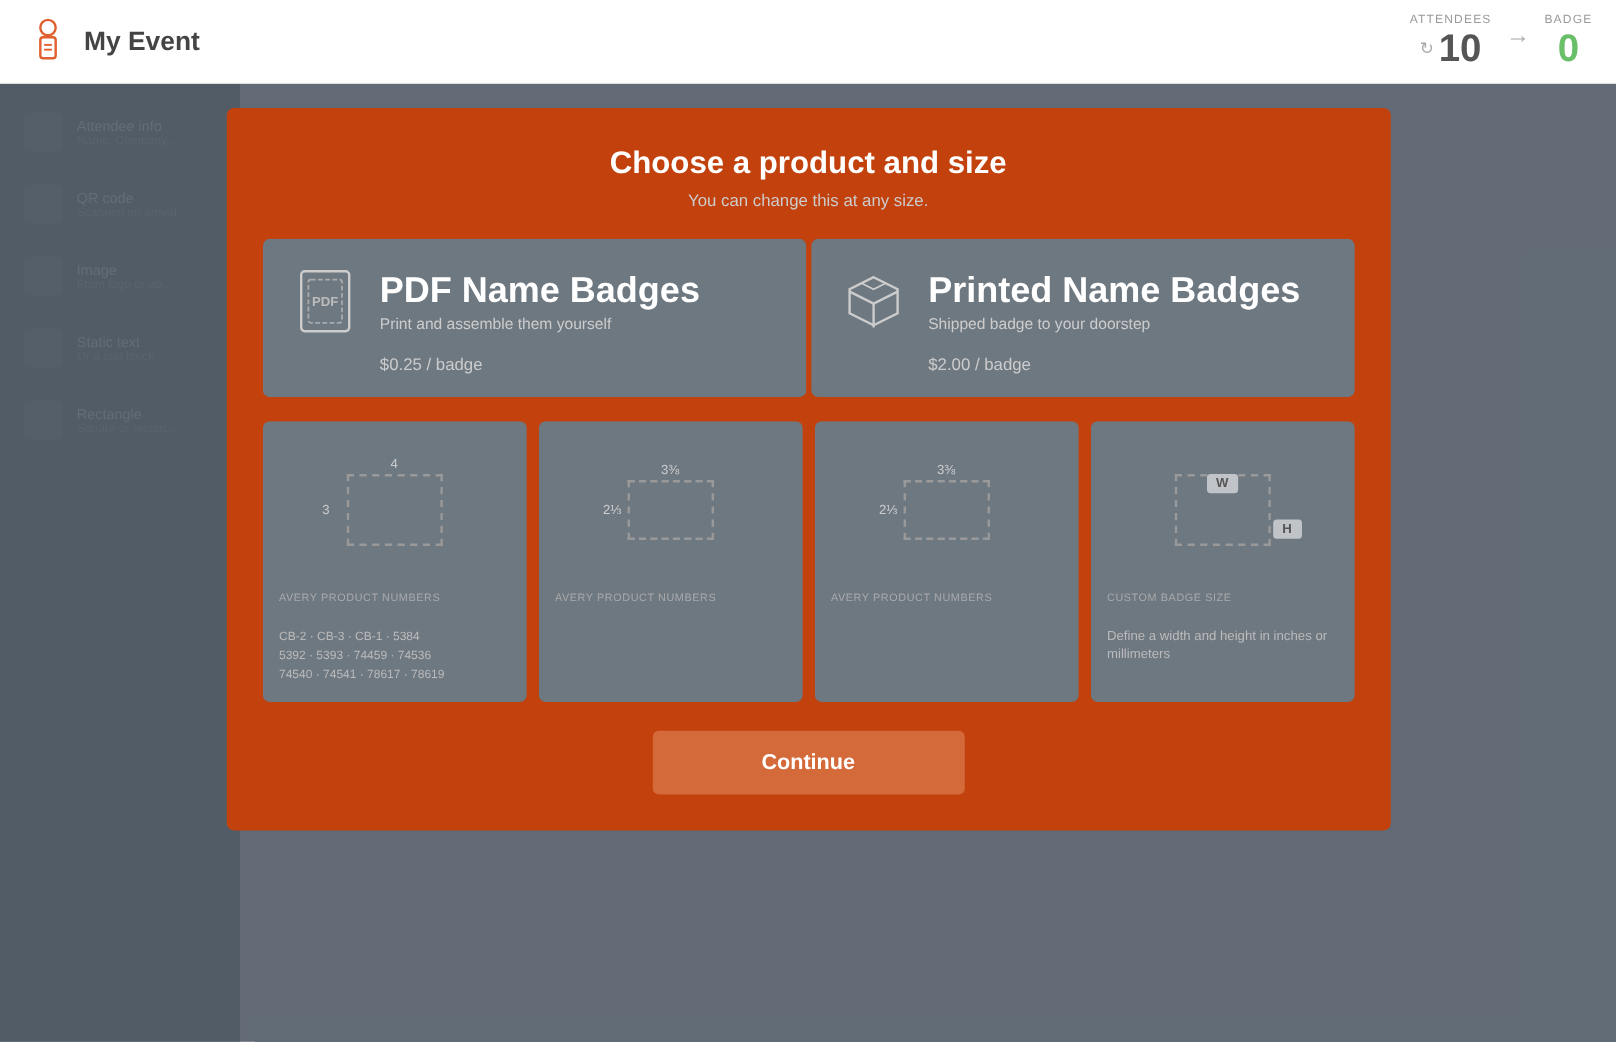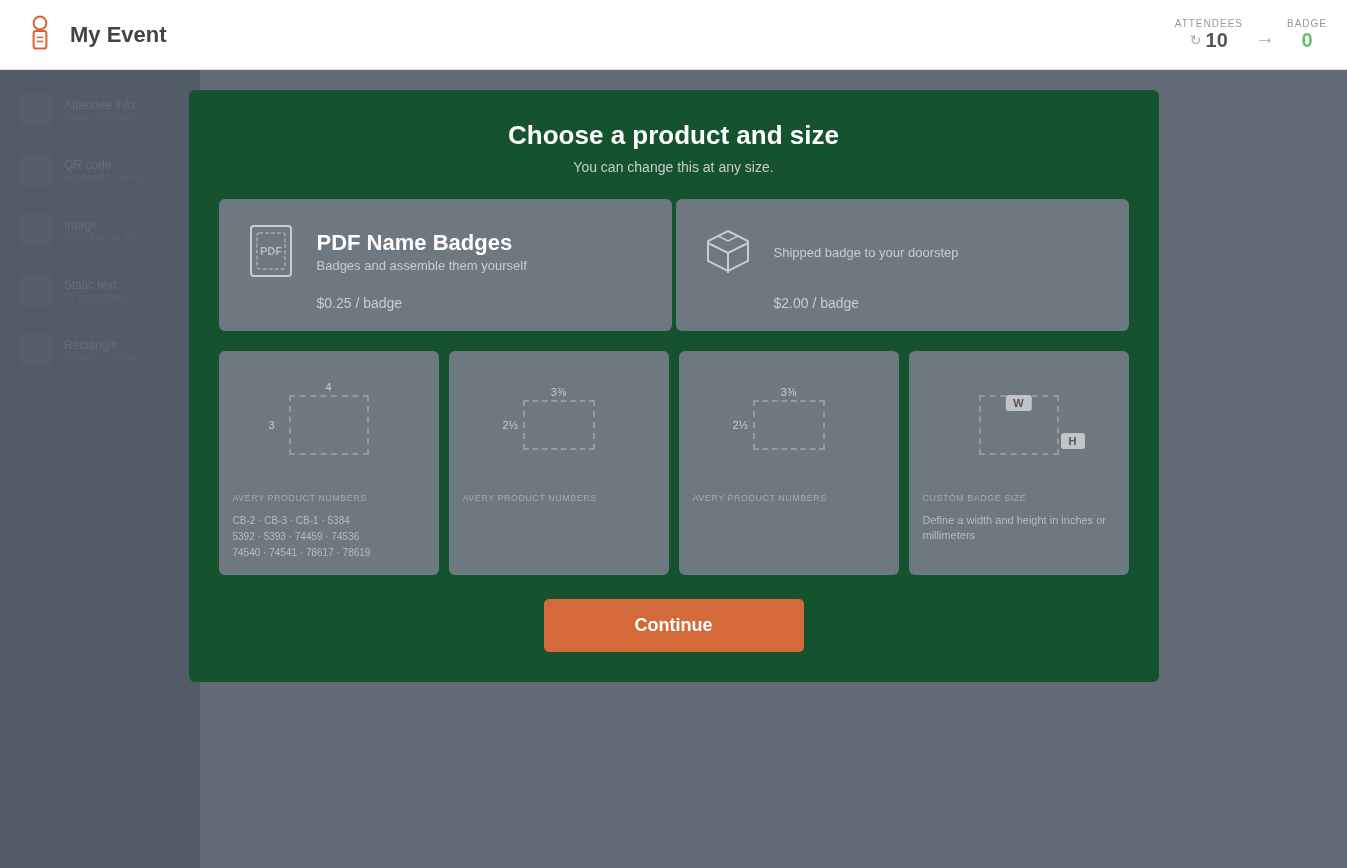--- a/index.html
+++ b/index.html
@@ -10,21 +10,21 @@
       position: absolute; top: 0; left: 0; right: 0; height: 70px;
       background: #fff; display: flex; align-items: center; padding: 0 20px;
       border-bottom: 1px solid #e0e0e0; z-index: 10;
     }
     .header-logo-area { display: flex; align-items: center; gap: 10px; }
     .logo-icon { width: 40px; height: 40px; }
     .header-title { font-size: 22px; font-weight: 600; color: #444; }
     .header-stats { display: flex; align-items: flex-start; gap: 12px; margin-left: auto; }
     .stat-block { display: flex; flex-direction: column; align-items: center; }
     .stat-label { font-size: 10px; color: #999; letter-spacing: 1px; text-transform: uppercase; }
-    .stat-value { font-size: 20px; font-weight: 700; color: #555; }
+    .stat-value { font-size: 32px; font-weight: 700; color: #555; }
     .stat-value.green { color: #6abf69; }
     .arrow-icon { font-size: 20px; color: #aaa; margin-top: 8px; }
 
     
     .bg-sidebar {
       position: absolute; top: 70px; left: 0; width: 200px; bottom: 0;
       background: #5a6370;
       display: flex; flex-direction: column; padding: 10px 0;
     }
     .bg-sidebar-item {
@@ -35,21 +35,21 @@
 
     
     .modal-overlay {
       position: absolute; top: 70px; left: 0; right: 0; bottom: 0;
       background: rgba(80, 90, 100, 0.82);
       display: flex; align-items: flex-start; justify-content: center;
       padding-top: 20px;
       z-index: 20;
     }
     .modal {
-      background: #14532d;
+      background: #c2410c;
       border-radius: 6px;
       padding: 30px 30px 30px;
       width: 970px;
       max-width: 970px;
     }
     .modal-title {
       text-align: center; font-size: 26px; font-weight: 700; color: #fff; margin-bottom: 8px;
     }
     .modal-subtitle {
       text-align: center; font-size: 14px; color: #ccc; margin-bottom: 24px;
@@ -58,21 +58,21 @@
     
     .product-cards { display: flex; gap: 4px; margin-bottom: 20px; }
     .product-card {
       flex: 1; background: #6e7880; border-radius: 6px; padding: 20px 20px 18px;
       display: flex; flex-direction: column; gap: 6px;
       cursor: pointer; border: 2px solid transparent;
     }
     .product-card-inner { display: flex; align-items: center; gap: 16px; }
     .product-card-icon { width: 60px; height: 60px; flex-shrink: 0; }
     .product-card-text {}
-    .product-card-name { font-size: 22px; font-weight: 700; color: #fff; }
+    .product-card-name { font-size: 30px; font-weight: 700; color: #fff; }
     .product-card-desc { font-size: 13px; color: #ccc; margin-top: 2px; }
     .product-card-price { font-size: 14px; color: #ccc; margin-top: 8px; padding-left: 76px; }
 
     
     .size-cards { display: flex; gap: 10px; margin-bottom: 24px; }
     .size-card {
       flex: 1; background: #6e7880; border-radius: 6px; padding: 12px;
       cursor: pointer; border: 2px solid transparent;
     }
     .size-preview {
@@ -80,21 +80,21 @@
       display: flex; align-items: center; justify-content: center;
       position: relative;
     }
     .size-dashed-box {
       border: 2px dashed #999;
       position: relative;
     }
     .size-dim-top { position: absolute; top: -16px; left: 50%; transform: translateX(-50%); font-size: 11px; color: #ccc; white-space: nowrap; }
     .size-dim-left { position: absolute; left: -22px; top: 50%; transform: translateY(-50%); font-size: 11px; color: #ccc; }
     .size-info { margin-top: 8px; }
-    .size-info-label { font-size: 9px; color: #aaa; letter-spacing: 0.5px; text-transform: uppercase; margin-bottom: 10px; }
+    .size-info-label { font-size: 9px; color: #aaa; letter-spacing: 0.5px; text-transform: uppercase; margin-bottom: 20px; }
     .size-info-numbers { font-size: 10px; color: #bbb; line-height: 1.6; }
 
     .custom-size-card {}
     .custom-size-desc { font-size: 11px; color: #bbb; margin-top: 6px; line-height: 1.4; }
 
     
     .continue-btn {
       display: block; width: 260px; margin: 0 auto;
       background: #d4693a; color: #fff; border: none;
       border-radius: 5px; padding: 16px; font-size: 18px; font-weight: 600;
@@ -179,38 +179,39 @@
         <div class="product-card-inner">
           <div class="product-card-icon">
             <svg viewBox="0 0 60 60" fill="none" xmlns="http://www.w3.org/2000/svg">
               <rect x="10" y="5" width="40" height="50" rx="3" fill="none" stroke="#ccc" stroke-width="2"></rect>
               <rect x="16" y="12" width="28" height="36" rx="2" fill="none" stroke="#aaa" stroke-width="1.5" stroke-dasharray="4 2"></rect>
               <text x="30" y="34" text-anchor="middle" font-size="11" font-weight="bold" fill="#bbb">PDF</text>
             </svg>
           </div>
           <div class="product-card-text">
             <div class="product-card-name">PDF Name Badges</div>
-            <div class="product-card-desc">Badges and assemble them yourself</div>
+            <div class="product-card-desc">Print and assemble them yourself</div>
           </div>
         </div>
         <div class="product-card-price">$0.25 / badge</div>
       </div>
 
       <div class="product-card">
         <div class="product-card-inner">
           <div class="product-card-icon">
             <svg viewBox="0 0 60 60" fill="none" xmlns="http://www.w3.org/2000/svg">
 
               <polyline points="10,22 30,32 50,22" stroke="#ccc" stroke-width="2" fill="none"></polyline>
               <polyline points="30,32 30,52" stroke="#ccc" stroke-width="2" fill="none"></polyline>
               <polygon points="30,10 50,20 50,40 30,50 10,40 10,20" fill="none" stroke="#ccc" stroke-width="2"></polygon>
               <polyline points="20,15 30,20 40,15" stroke="#ccc" stroke-width="1.5" fill="none"></polyline>
             </svg>
           </div>
           <div class="product-card-text">
+            <div class="product-card-name">Printed Name Badges</div>
             <div class="product-card-desc">Shipped badge to your doorstep</div>
           </div>
         </div>
         <div class="product-card-price">$2.00 / badge</div>
       </div>
     </div>
 
     <div class="size-cards">
 
       <div class="size-card">

